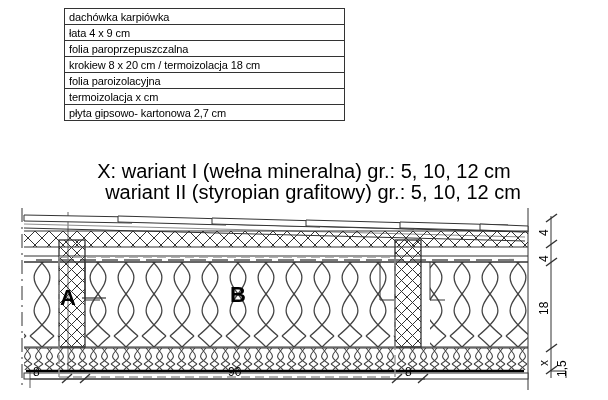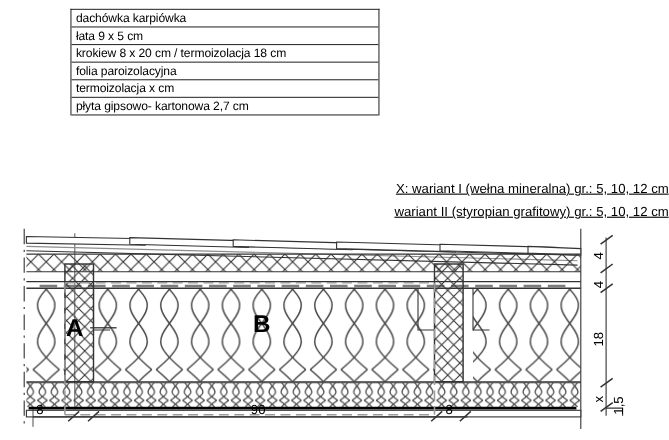--- a/index.html
+++ b/index.html
@@ -32,45 +32,45 @@
     white-space:nowrap;
     box-sizing:border-box;
     letter-spacing:-0.1px;
   }
 
   
   .caption{
     position:absolute;
     left:0; top:161px;
     width:608px;
-    text-align:right;
-    font-size:12px;
+    text-align:center;
+    font-size:20px;
     line-height:21px;
-    text-decoration:underline;
   }
   .caption .l2{padding-left:18px;}
 
   
   #draw{position:absolute;left:0;top:0;width:608px;height:400px;}
 
   .vlabel{
     font-size:12px;
     font-family:"Liberation Sans", sans-serif;
   }
   .dimtext{font-size:12px;font-family:"Liberation Sans", sans-serif;}
   .zonelabel{font-size:22px;font-weight:bold;font-family:"Liberation Sans", sans-serif;}
 </style>
 </head>
 <body>
 
 <div id="stage">
 
   <div class="legend">
     <div class="row">dachówka karpiówka</div>
-    <div class="row">łata 9 x 5 cm</div>
+    <div class="row">łata 4 x 9 cm</div>
+    <div class="row">folia paroprzepuszczalna</div>
     <div class="row">krokiew 8 x 20 cm / termoizolacja 18 cm</div>
     <div class="row">folia paroizolacyjna</div>
     <div class="row">termoizolacja x cm</div>
     <div class="row">płyta gipsowo- kartonowa 2,7 cm</div>
   </div>
 
   <div class="caption">
     <div>X: wariant I (wełna mineralna) gr.: 5, 10, 12 cm</div>
     <div class="l2">wariant II (styropian grafitowy) gr.: 5, 10, 12 cm</div>
   </div>

